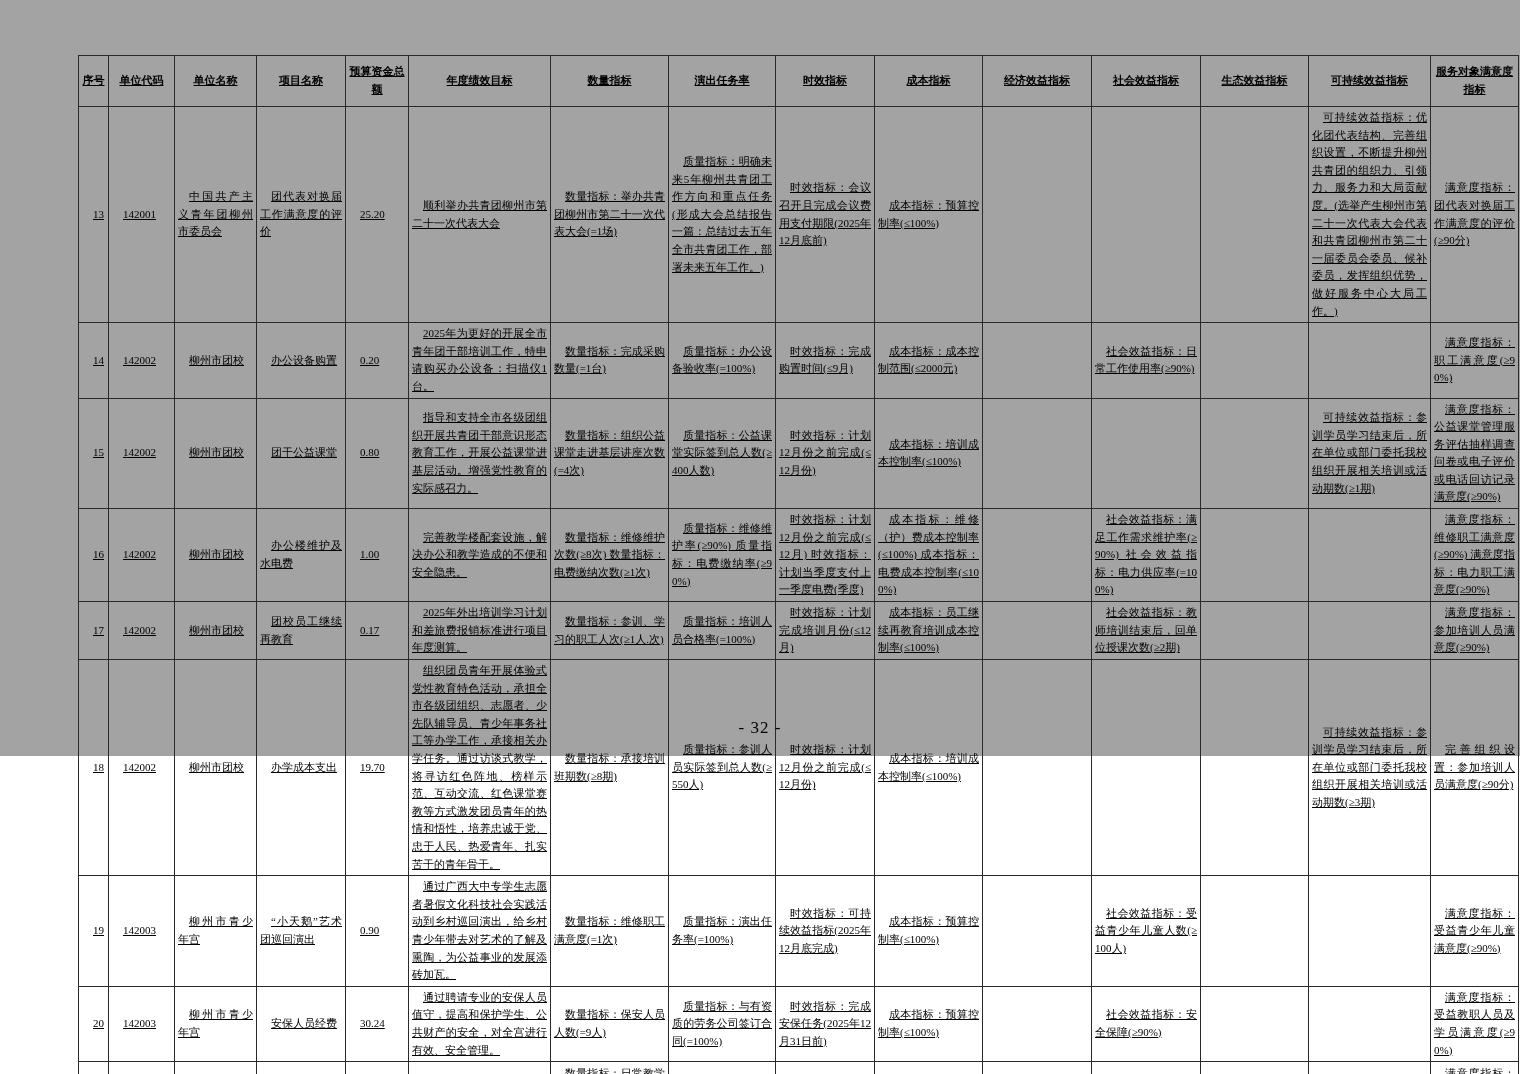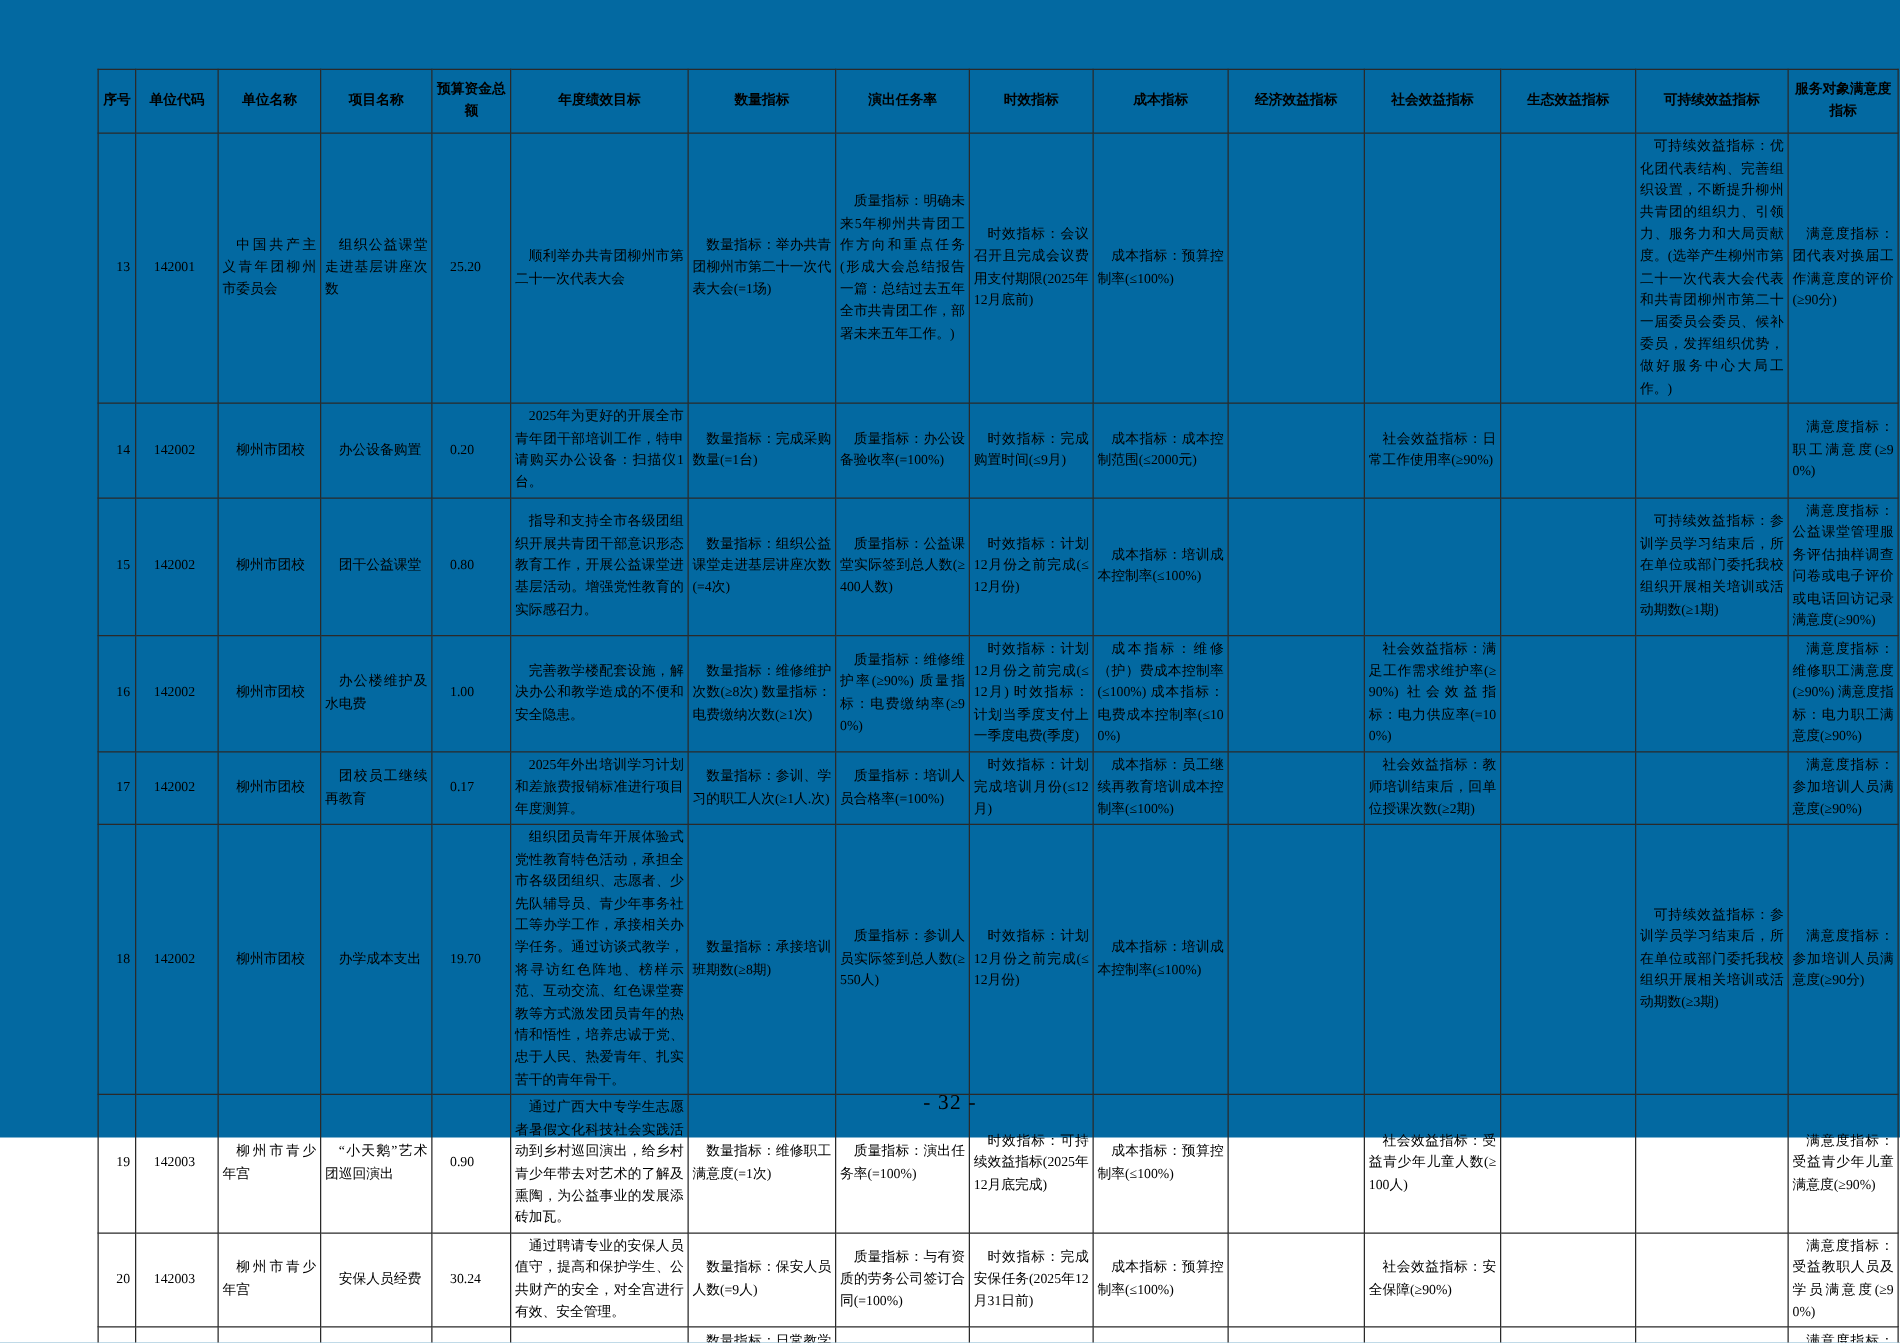--- a/index.html
+++ b/index.html
@@ -2,21 +2,21 @@
 <html><head>
 <meta charset="utf-8">
 <style>
   html,body{margin:0;padding:0;background:#ffffff;}
   body{
     width:1520px;height:1074px;
     font-family:"Liberation Serif","DejaVu Serif",serif;
     color:#000;
     position:relative;
   }
-  .sheet{position:absolute;top:0;left:0;width:1520px;height:910px;background:#0369a1;}
+  .sheet{position:absolute;top:0;left:0;width:1520px;height:756px;background:#a3a3a3;text-decoration:underline;}
   table.perf{
     border-collapse:collapse;
     table-layout:fixed;
     width:1366px;
     margin:55px 0 0 78px;
   }
   table.perf th, table.perf td{
     border:1px solid #2a2a2a;
     font-size:11px;
     line-height:1.6;
@@ -90,21 +90,21 @@
           <th class="w-ecological">生态效益指标</th>
           <th class="w-sustainable">可持续效益指标</th>
           <th class="w-satisfaction">服务对象满意度指标</th>
         </tr>
     </thead>
     <tbody id="table-body">
         <tr>
           <td class="col-seq w-seq">13</td>
           <td class="col-unit_code w-unit_code">142001</td>
           <td class="col-unit_name w-unit_name">中国共产主义青年团柳州市委员会</td>
-          <td class="col-project_name w-project_name">组织公益课堂走进基层讲座次数</td>
+          <td class="col-project_name w-project_name">团代表对换届工作满意度的评价</td>
           <td class="col-budget w-budget">25.20</td>
           <td class="col-annual_goal w-annual_goal">顺利举办共青团柳州市第二十一次代表大会</td>
           <td class="col-quantity w-quantity">数量指标：举办共青团柳州市第二十一次代表大会(=1场)</td>
           <td class="col-quality w-quality">质量指标：明确未来5年柳州共青团工作方向和重点任务(形成大会总结报告一篇：总结过去五年全市共青团工作，部署未来五年工作。)</td>
           <td class="col-timeliness w-timeliness">时效指标：会议召开且完成会议费用支付期限(2025年12月底前)</td>
           <td class="col-cost w-cost">成本指标：预算控制率(≤100%)</td>
           <td class="col-economic w-economic"></td>
           <td class="col-social w-social"></td>
           <td class="col-ecological w-ecological"></td>
           <td class="col-sustainable w-sustainable">可持续效益指标：优化团代表结构、完善组织设置，不断提升柳州共青团的组织力、引领力、服务力和大局贡献度。(选举产生柳州市第二十一次代表大会代表和共青团柳州市第二十一届委员会委员、候补委员，发挥组织优势，做好服务中心大局工作。)</td>
@@ -186,21 +186,21 @@
           <td class="col-budget w-budget">19.70</td>
           <td class="col-annual_goal w-annual_goal">组织团员青年开展体验式党性教育特色活动，承担全市各级团组织、志愿者、少先队辅导员、青少年事务社工等办学工作，承接相关办学任务。通过访谈式教学，将寻访红色阵地、榜样示范、互动交流、红色课堂赛教等方式激发团员青年的热情和悟性，培养忠诚于党、忠于人民、热爱青年、扎实苦干的青年骨干。</td>
           <td class="col-quantity w-quantity">数量指标：承接培训班期数(≥8期)</td>
           <td class="col-quality w-quality">质量指标：参训人员实际签到总人数(≥550人)</td>
           <td class="col-timeliness w-timeliness">时效指标：计划12月份之前完成(≤12月份)</td>
           <td class="col-cost w-cost">成本指标：培训成本控制率(≤100%)</td>
           <td class="col-economic w-economic"></td>
           <td class="col-social w-social"></td>
           <td class="col-ecological w-ecological"></td>
           <td class="col-sustainable w-sustainable">可持续效益指标：参训学员学习结束后，所在单位或部门委托我校组织开展相关培训或活动期数(≥3期)</td>
-          <td class="col-satisfaction w-satisfaction">满意度指标：参加培训人员满意度(≥90分)</td>
+          <td class="col-satisfaction w-satisfaction">完善组织设置：参加培训人员满意度(≥90分)</td>
         </tr>
         <tr>
           <td class="col-seq w-seq">19</td>
           <td class="col-unit_code w-unit_code">142003</td>
           <td class="col-unit_name w-unit_name">柳州市青少年宫</td>
           <td class="col-project_name w-project_name">“小天鹅”艺术团巡回演出</td>
           <td class="col-budget w-budget">0.90</td>
           <td class="col-annual_goal w-annual_goal">通过广西大中专学生志愿者暑假文化科技社会实践活动到乡村巡回演出，给乡村青少年带去对艺术的了解及熏陶，为公益事业的发展添砖加瓦。</td>
           <td class="col-quantity w-quantity">数量指标：维修职工满意度(=1次)</td>
           <td class="col-quality w-quality">质量指标：演出任务率(=100%)</td>

